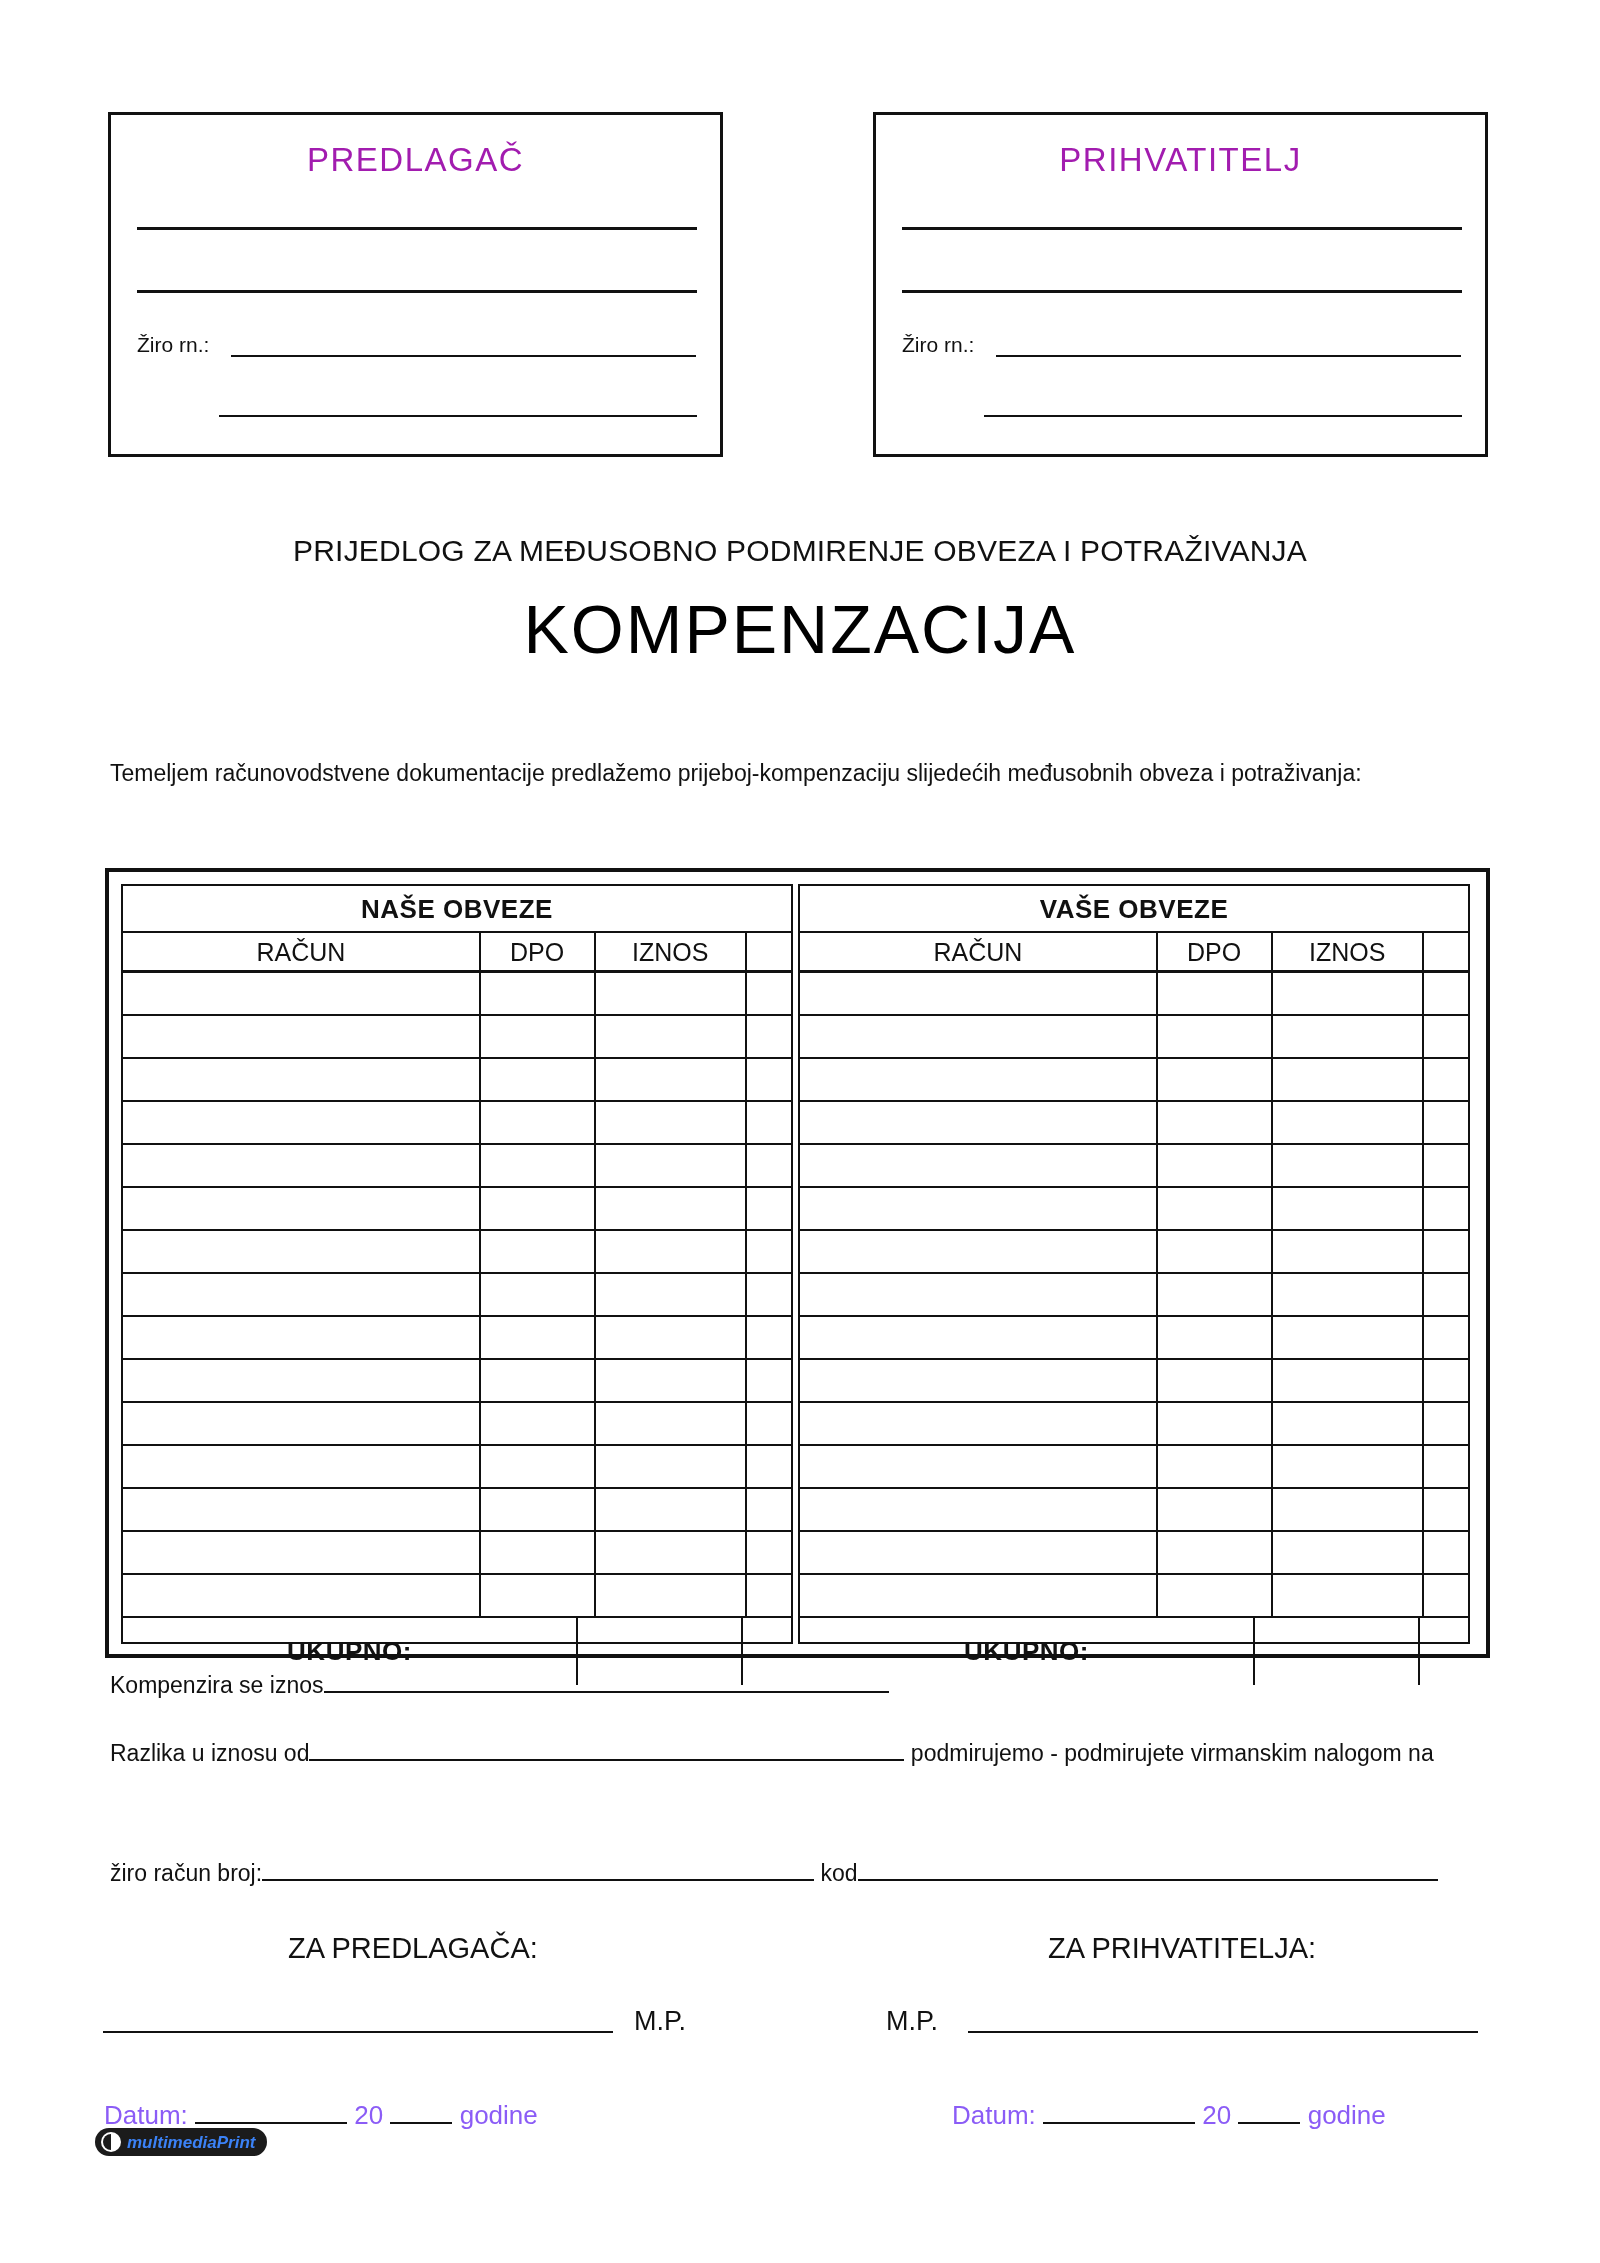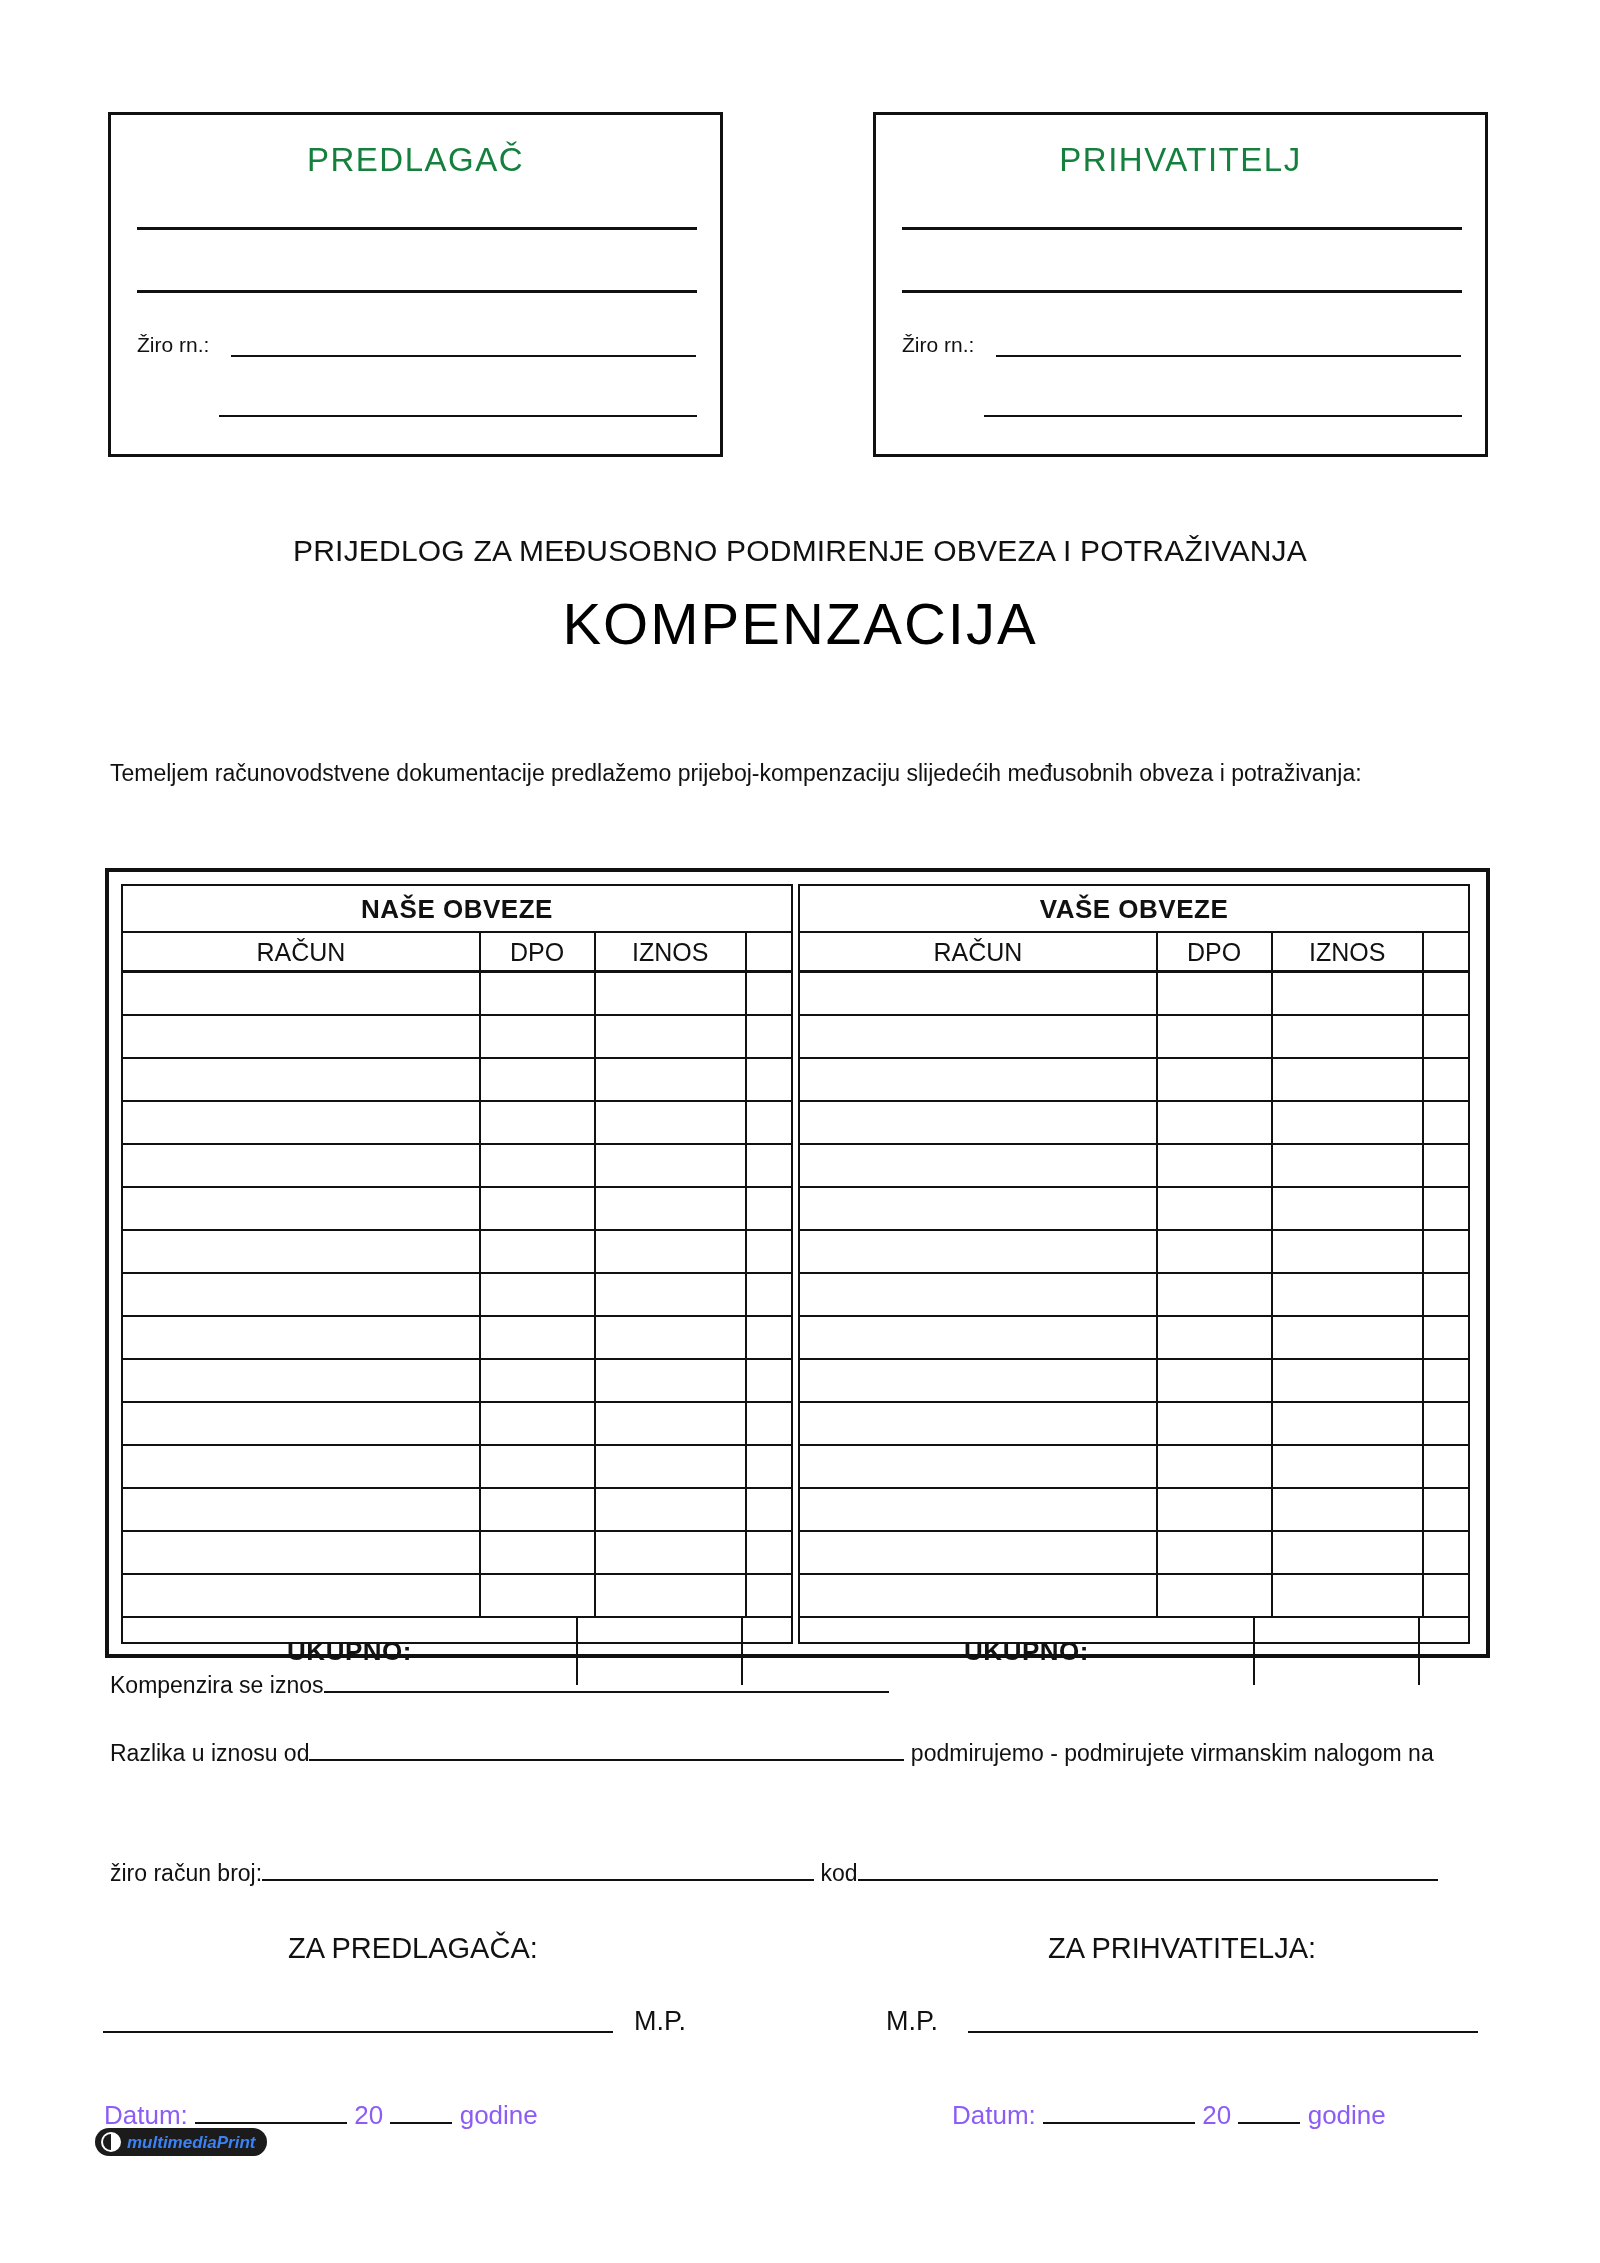--- a/index.html
+++ b/index.html
@@ -30,21 +30,21 @@
   #party-right { left: 873px; top: 112px; width: 615px; height: 345px; }
 
   .party-title {
     position: absolute;
     left: 0; right: 0;
     top: 26px;
     text-align: center;
     font-size: 33px;
     letter-spacing: 1.5px;
     font-weight: 400;
-    color: #15803d;
+    color: #a21caf;
   }
   .rule {
     position: absolute;
     height: 0;
     border-top: 3px solid #111;
   }
   .rule-thin { border-top-width: 2px; }
 
   .ziro-label {
     position: absolute;
@@ -61,21 +61,21 @@
     text-align: center;
     font-size: 30px;
     letter-spacing: 0.2px;
     color: #111;
   }
   #main-title {
     position: absolute;
     left: 0; right: 0;
     top: 590px;
     text-align: center;
-    font-size: 58px;
+    font-size: 68px;
     letter-spacing: 2px;
     color: #000;
   }
   #intro-line {
     position: absolute;
     left: 110px;
     top: 760px;
     font-size: 23px;
     color: #111;
     white-space: nowrap;

